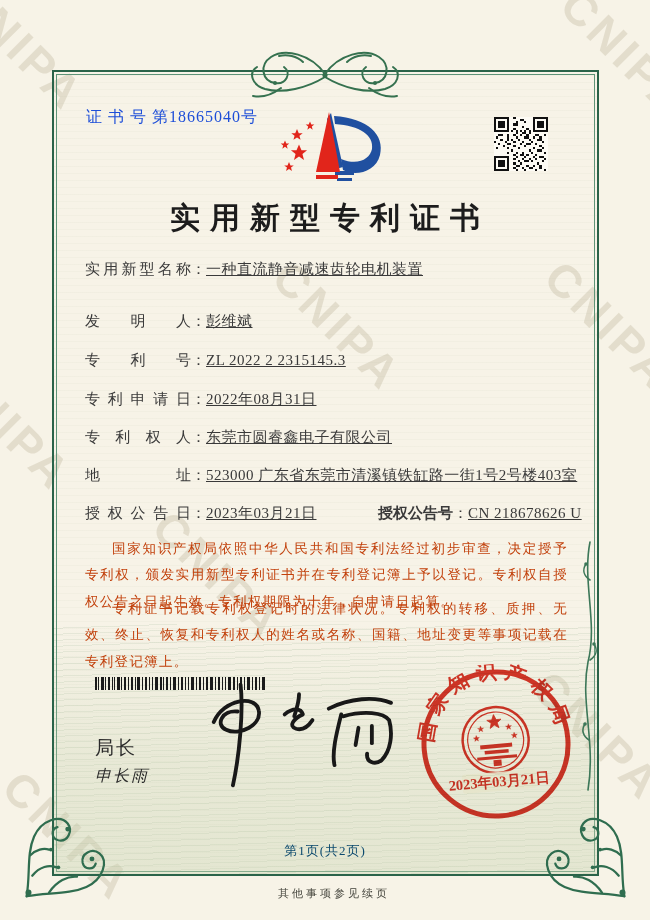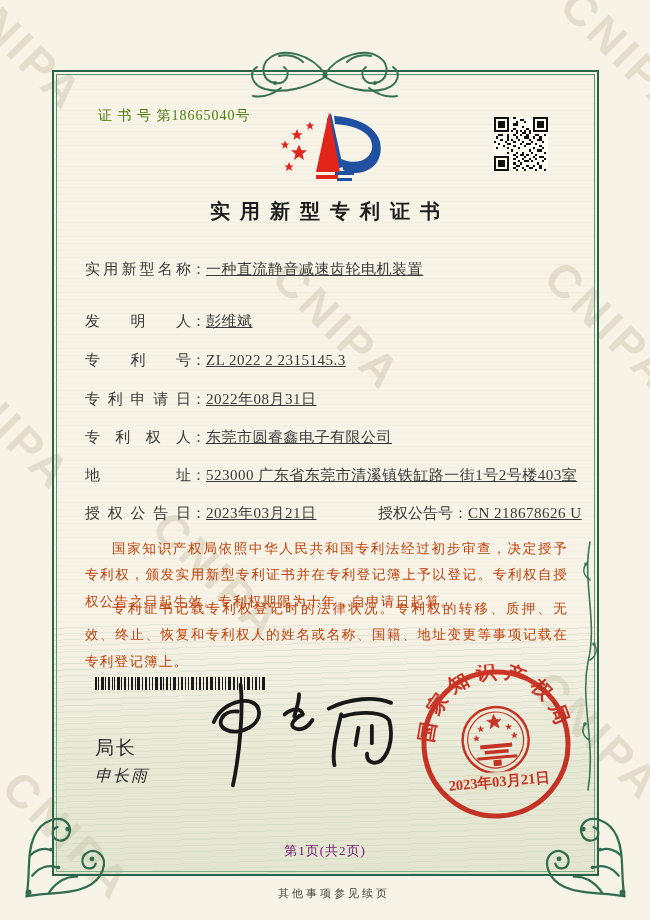--- a/index.html
+++ b/index.html
@@ -14,41 +14,41 @@
          border:2.5px solid #2a6349;}
   .frame-inner{position:absolute;inset:2px;border:1px solid #5d9377;}
   .texture{position:absolute;inset:0;
      background:repeating-linear-gradient(0deg,rgba(160,172,140,0.06) 0 1px,rgba(0,0,0,0) 1px 7px);}
   .waves{position:absolute;left:0;right:0;bottom:0;height:250px;
      background:
        linear-gradient(180deg,rgba(193,206,170,0) 0%,rgba(193,206,170,0.28) 55%,rgba(199,211,176,0.40) 100%),
        repeating-linear-gradient(-2deg,rgba(106,146,106,0.12) 0 1px,rgba(0,0,0,0) 1px 6px);}
   .ornament{position:absolute;pointer-events:none;}
   
-  .cert-no{position:absolute;left:98px;top:107px;font-size:14px;letter-spacing:1px;color:#4d7c0f;}
+  .cert-no{position:absolute;left:86px;top:107px;font-size:16px;letter-spacing:1px;color:#1d4ed8;}
   .logo{position:absolute;left:272px;top:110px;}
   .qr{position:absolute;left:494px;top:117px;width:54px;height:54px;}
   .title{position:absolute;left:0;top:198px;width:650px;text-align:center;
-         font-size:20px;font-weight:bold;letter-spacing:10px;text-indent:10px;color:#1c1c1c;}
+         font-size:30px;font-weight:bold;letter-spacing:10px;text-indent:10px;color:#1c1c1c;}
   .field{position:absolute;left:85px;font-size:15px;color:#3a3a3a;white-space:nowrap;}
   .flabel{display:inline-block;width:106px;text-align:justify;text-align-last:justify;vertical-align:top;}
-  .flabel2{display:inline-block;vertical-align:top;}
+  .flabel2{display:inline-block;vertical-align:top;font-weight:bold;}
   .fvalue{letter-spacing:0.5px;text-decoration:underline;}
   .para{position:absolute;left:85px;width:483px;font-size:13.5px;line-height:1.95;
         letter-spacing:1.3px;text-indent:2em;color:#c2410c;text-align:justify;}
   .barcode{position:absolute;left:95px;top:677px;}
   .signer-title{position:absolute;left:95px;top:735px;font-size:19px;
         font-family:"Liberation Sans","DejaVu Sans",sans-serif;color:#2a2a2a;letter-spacing:2px;}
   .signer-name{position:absolute;left:95px;top:766px;font-size:16px;
         font-family:"Liberation Sans","DejaVu Sans",sans-serif;color:#2a2a2a;letter-spacing:2px;font-style:italic;}
   .signature{position:absolute;left:185px;top:672px;}
   .seal{position:absolute;left:416px;top:664px;width:160px;height:160px;
         transform:rotate(-5deg);mix-blend-mode:multiply;opacity:0.93;}
   .page-ind{position:absolute;left:0;top:842px;width:650px;text-align:center;
-        font-size:13px;color:#701a75;letter-spacing:1px;}
+        font-size:13px;color:#0c4a6e;letter-spacing:1px;}
   .cont-note{position:absolute;left:9px;top:886px;width:650px;text-align:center;
         font-size:11px;color:#44443c;letter-spacing:3px;}
 </style>
 </head>
 <body>
 
 <div id="page">
 
   <div class="wm" style="left:-18px;top:-30px;">CNIPA</div>
   <div class="wm" style="left:588px;top:-22px;">CNIPA</div>

